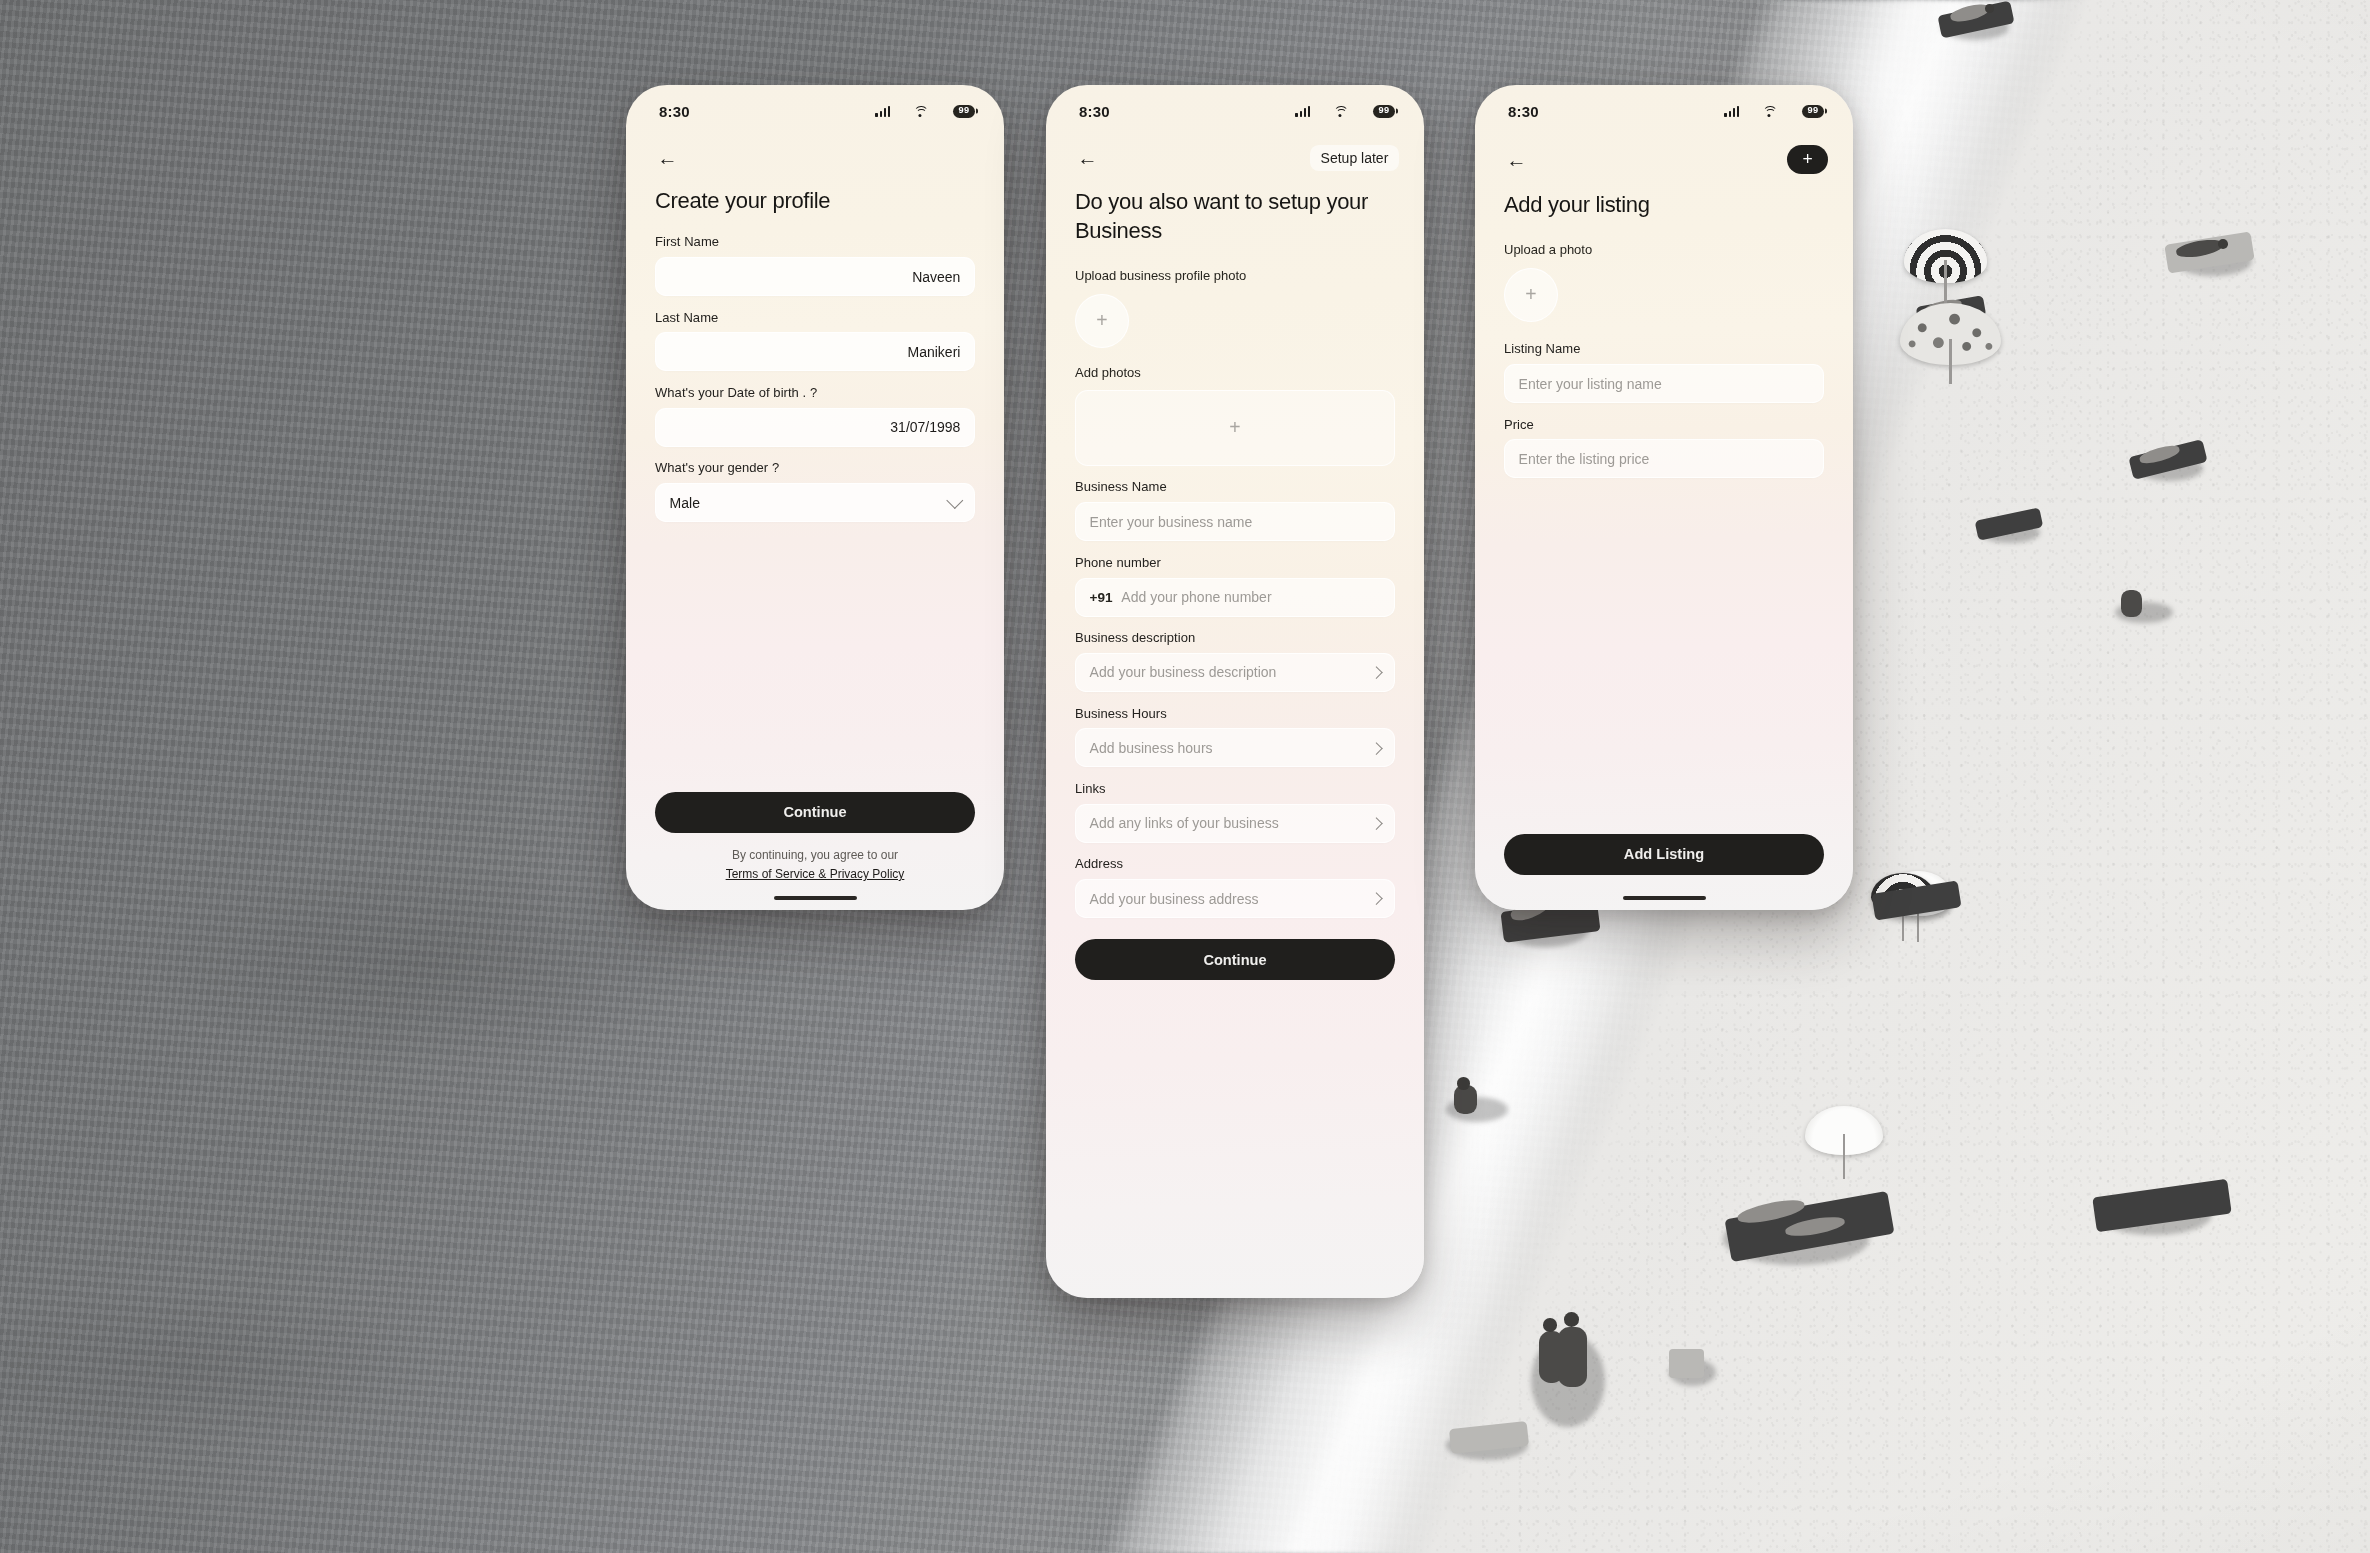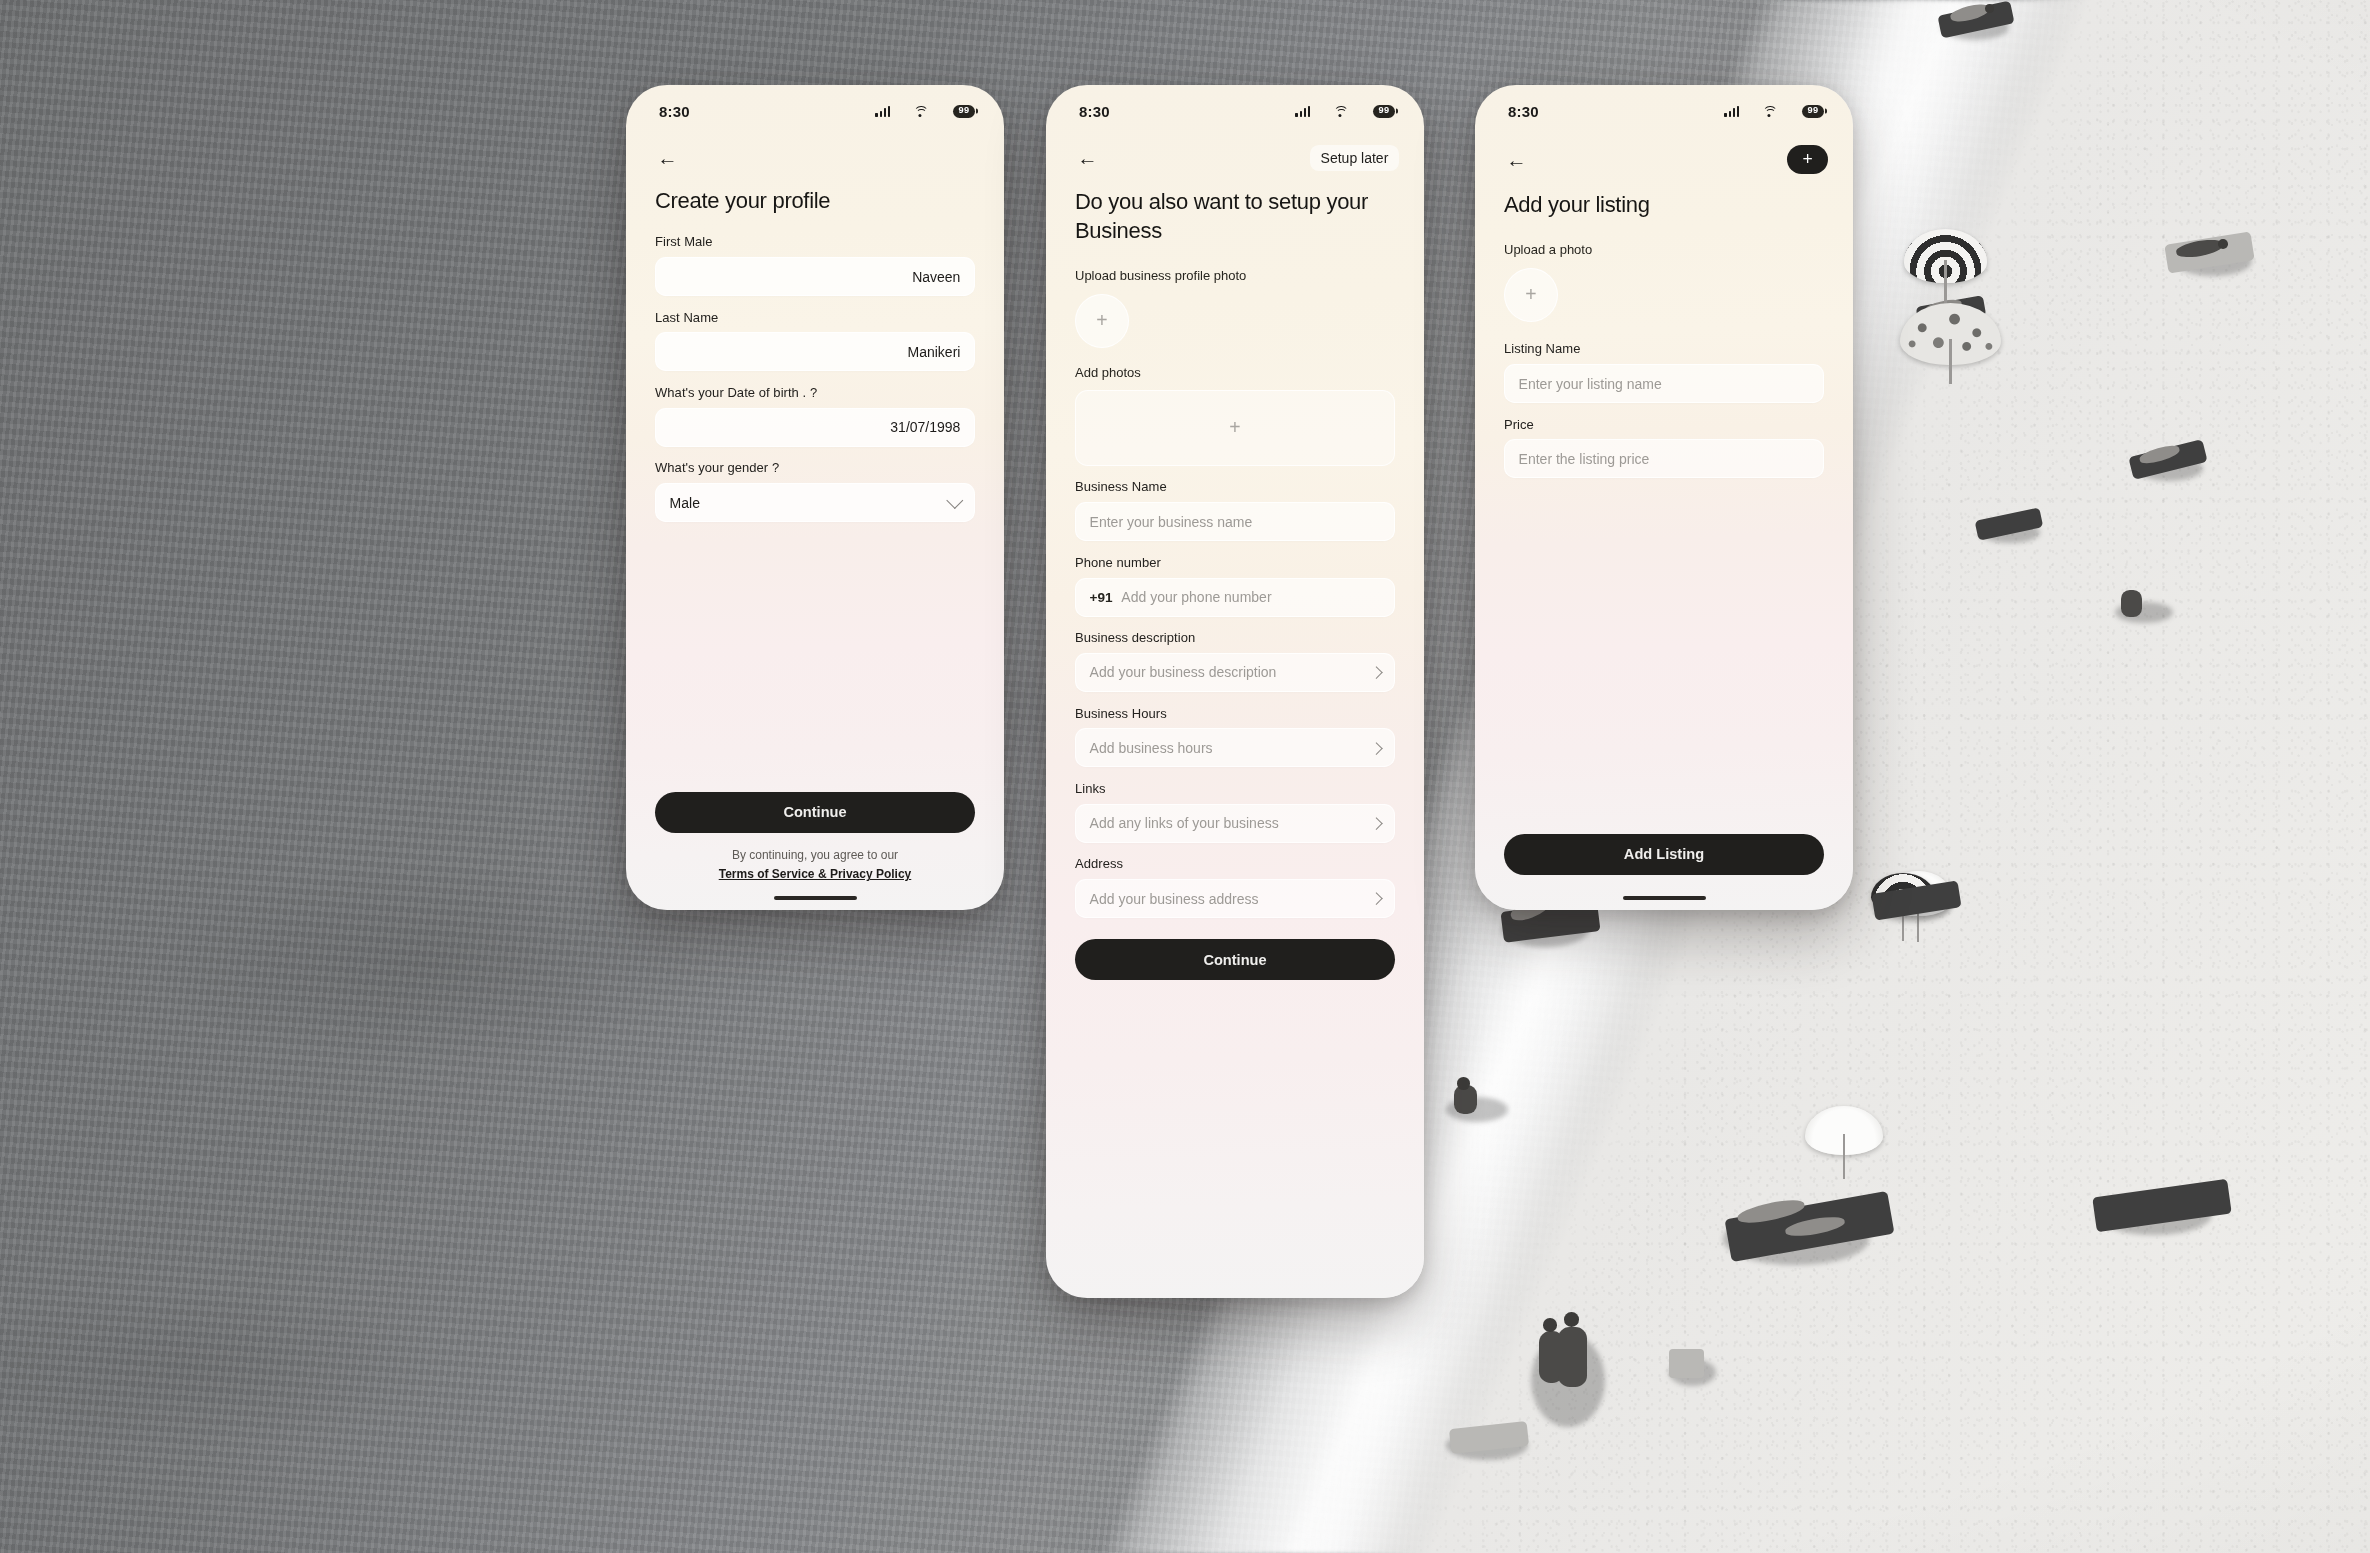--- a/index.html
+++ b/index.html
@@ -262,21 +262,21 @@
 
   .cta {
     height:41px; border-radius:20.4px; background:#201f1d;
     display:flex;align-items:center;justify-content:center;
     color:#efeeec; font-size:14.6px; font-weight:700;
     margin-top:15.5px; cursor:pointer; border:none; width:100%;
   }
   .terms-wrap { text-align:center; margin-top:13.6px; }
   .terms-line { font-size:12px; color:#5e5a56; line-height:1.5; }
   .terms-link {
-    font-size:12px; color:#1d1b19; font-weight:700;
+    font-size:12px; color:#1d1b19; font-weight:400;
     text-decoration:underline; cursor:pointer; display:inline-block; margin-top:1.9px;
   }
   .home-indicator {
     width:83px;height:4.4px;background:#2a2724;border-radius:2.9px;
     margin:13.6px auto 9.7px; cursor:pointer;
   }
   .pad-bottom { height:5.8px; }
 </style>
 </head>
 <body>
@@ -391,21 +391,21 @@
       </div>
 
       <div class="navrow">
         <span class="back-arrow">←</span>
       </div>
 
       <div class="content">
         <div class="screen-title">Create your profile</div>
 
         <div class="field">
-          <div class="field-label">First Male</div>
+          <div class="field-label">First Name</div>
           <div class="field-box filled">
             <span>Naveen</span>
           </div>
         </div>
 
         <div class="field">
           <div class="field-label">Last Name</div>
           <div class="field-box filled">
             <span>Manikeri</span>
           </div>

